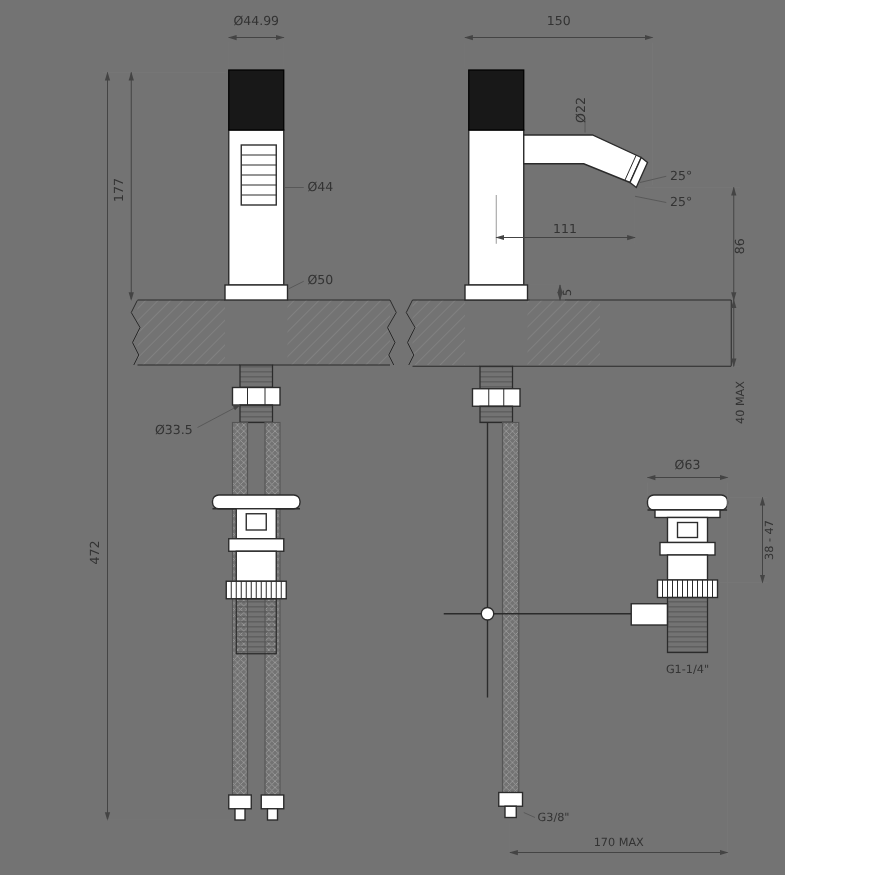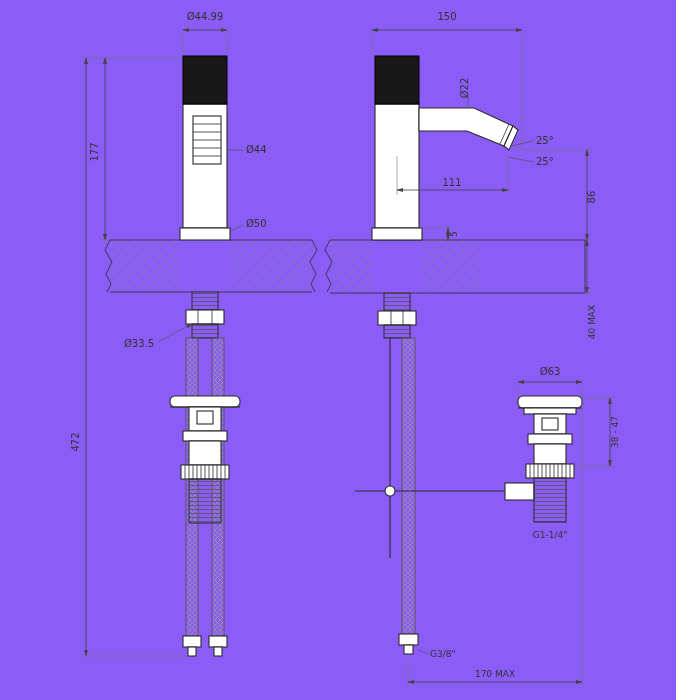--- a/index.html
+++ b/index.html
@@ -1,17 +1,17 @@
 <!DOCTYPE html>
 <html><head>
 <meta charset="utf-8">
 <style>
   html,body { margin:0; padding:0; background:#ffffff; }
   #app {
-    width:676px; height:700px; background:#8b5cf6; position:relative;
+    width:628px; height:700px; background:#737373; position:relative;
     font-family:"DejaVu Sans", sans-serif;
   }
   svg text { font-family:"DejaVu Sans", sans-serif; font-size:10px; fill:#333; }
   svg text.small { font-size:9px; }
   .obj   { stroke:#2b2b2b; stroke-width:1.1; fill:none; }
   .thin  { stroke-width:0.8; }
   .white { fill:#ffffff; }
   .dark  { fill:#181818; stroke:#000; stroke-width:1; }
   .hatch { fill:url(#hatchPat); stroke:none; }
   .hose  { fill:url(#braidPat); stroke:#555; stroke-width:0.9; }

